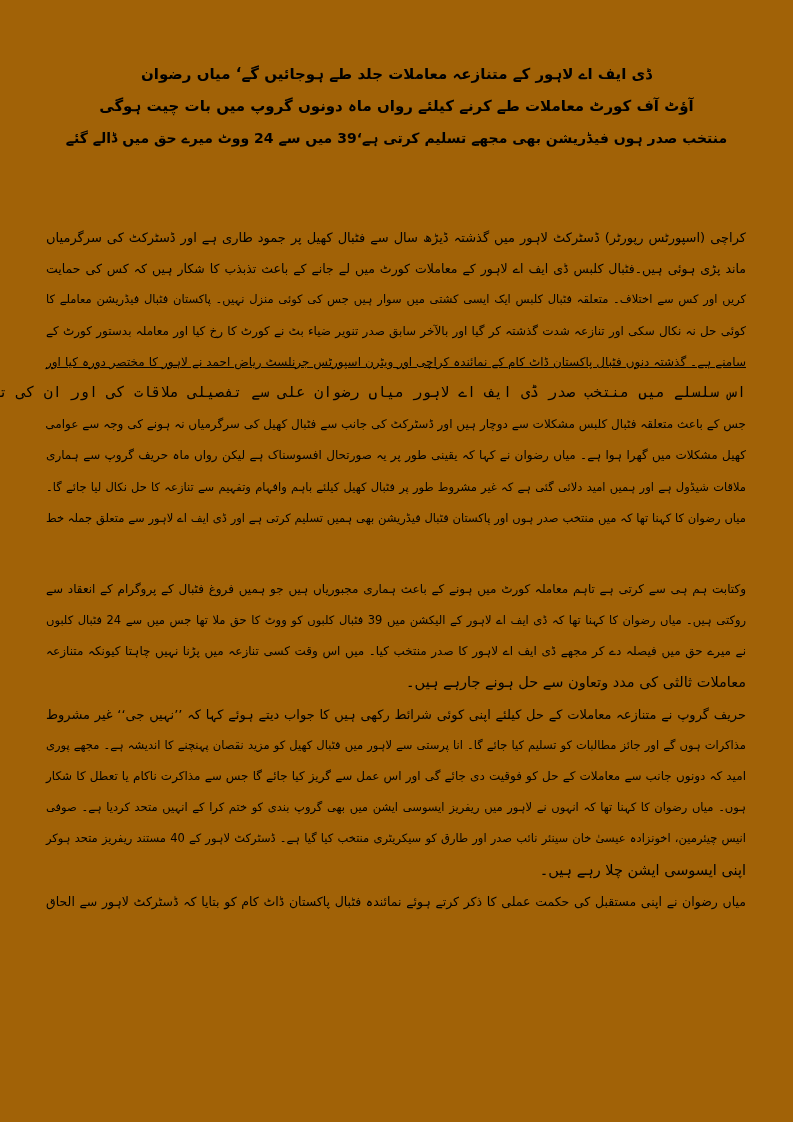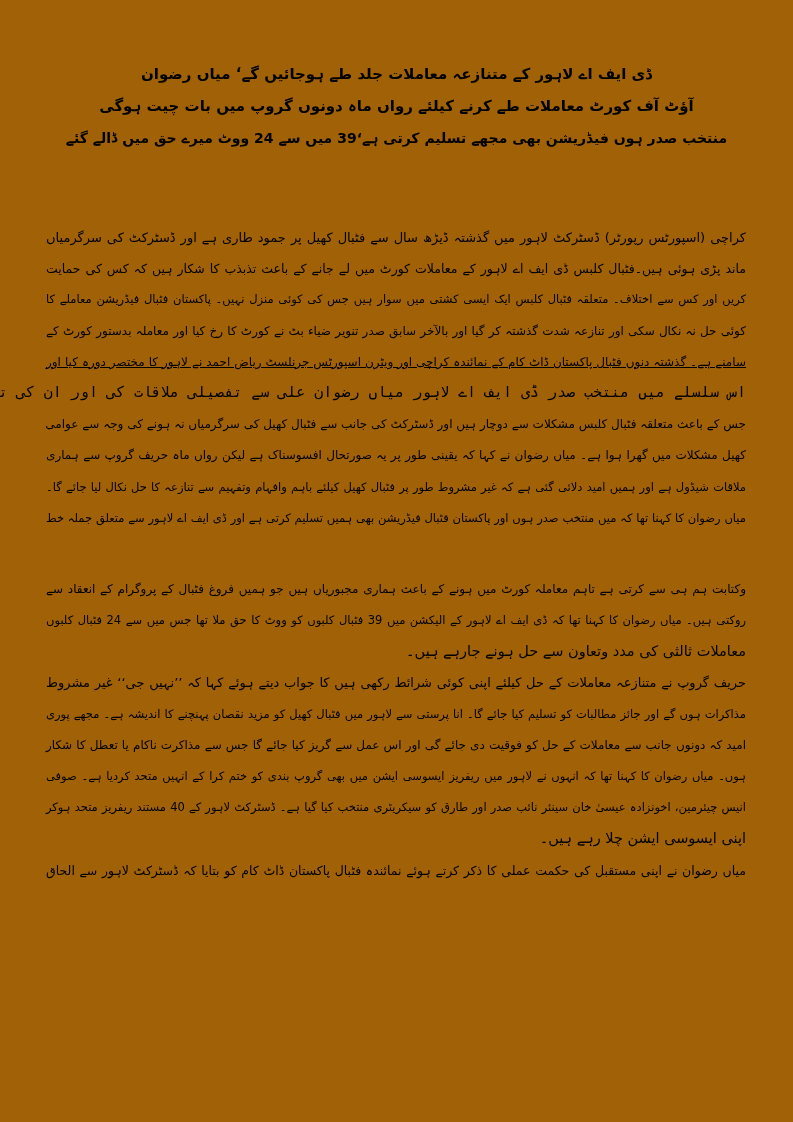--- a/index.html
+++ b/index.html
@@ -28,20 +28,21 @@
     <div class="line" style="display: block; font-size: 11.5px;">کریں اور کس سے اختلاف۔ متعلقہ فٹبال کلبس ایک ایسی کشتی میں سوار ہیں جس کی کوئی منزل نہیں۔ پاکستان فٹبال فیڈریشن معاملے کا</div>
     <div class="line" style="display: block; font-size: 12px;">کوئی حل نہ نکال سکی اور تنازعہ شدت گذشتہ کر گیا اور بالآخر سابق صدر تنویر ضیاء بٹ نے کورٹ کا رخ کیا اور معاملہ بدستور کورٹ کے</div>
     <div class="line" style="display: block; font-size: 12px; text-decoration: underline;">سامنے ہے۔ گذشتہ دنوں فٹبال پاکستان ڈاٹ کام کے نمائندہ کراچی اور ویٹرن اسپورٹس جرنلسٹ ریاض احمد نے لاہور کا مختصر دورہ کیا اور</div>
     <div class="line" style="display: block; font-size: 15px; font-family: Liberation Mono, monospace;">اس سلسلے میں منتخب صدر ڈی ایف اے لاہور میاں رضوان علی سے تفصیلی ملاقات کی اور ان کی توجہ اس حساس معاملے کی جانب مبذول کرائی</div>
     <div class="line" style="display: block; font-size: 12px;">جس کے باعث متعلقہ فٹبال کلبس مشکلات سے دوچار ہیں اور ڈسٹرکٹ کی جانب سے فٹبال کھیل کی سرگرمیاں نہ ہونے کی وجہ سے عوامی</div>
     <div class="line" style="display: block; font-size: 12px;">کھیل مشکلات میں گھرا ہوا ہے۔ میاں رضوان نے کہا کہ یقینی طور پر یہ صورتحال افسوسناک ہے لیکن رواں ماہ حریف گروپ سے ہماری</div>
     <div class="line" style="display: block; font-size: 11.5px;">ملاقات شیڈول ہے اور ہمیں امید دلائی گئی ہے کہ غیر مشروط طور پر فٹبال کھیل کیلئے باہم وافہام وتفہیم سے تنازعہ کا حل نکال لیا جائے گا۔</div>
     <div class="line" style="display: block; font-size: 11.5px;">میاں رضوان کا کہنا تھا کہ میں منتخب صدر ہوں اور پاکستان فٹبال فیڈریشن بھی ہمیں تسلیم کرتی ہے اور ڈی ایف اے لاہور سے متعلق جملہ خط</div>
     <div class="line" style="display: block; font-size: 12px; margin-top: 40px;">وکتابت ہم ہی سے کرتی ہے تاہم معاملہ کورٹ میں ہونے کے باعث ہماری مجبوریاں ہیں جو ہمیں فروغ فٹبال کے پروگرام کے انعقاد سے</div>
     <div class="line" style="display: block; font-size: 11.5px;">روکتی ہیں۔ میاں رضوان کا کہنا تھا کہ ڈی ایف اے لاہور کے الیکشن میں 39 فٹبال کلبوں کو ووٹ کا حق ملا تھا جس میں سے 24 فٹبال کلبوں</div>
+    <div class="line" style="display: block; font-size: 12px;">نے میرے حق میں فیصلہ دے کر مجھے ڈی ایف اے لاہور کا صدر منتخب کیا۔ میں اس وقت کسی تنازعہ میں پڑنا نہیں چاہتا کیونکہ متنازعہ</div>
     <div class="line last" style="display: block;">معاملات ثالثی کی مدد وتعاون سے حل ہونے جارہے ہیں۔</div>
     <div class="line" style="display: block; font-size: 13px;">حریف گروپ نے متنازعہ معاملات کے حل کیلئے اپنی کوئی شرائط رکھی ہیں کا جواب دیتے ہوئے کہا کہ ’’نہیں جی‘‘ غیر مشروط</div>
     <div class="line" style="display: block; font-size: 11.5px;">مذاکرات ہوں گے اور جائز مطالبات کو تسلیم کیا جائے گا۔ انا پرستی سے لاہور میں فٹبال کھیل کو مزید نقصان پہنچنے کا اندیشہ ہے۔ مجھے پوری</div>
     <div class="line" style="display: block; font-size: 12px;">امید کہ دونوں جانب سے معاملات کے حل کو فوقیت دی جائے گی اور اس عمل سے گریز کیا جائے گا جس سے مذاکرت ناکام یا تعطل کا شکار</div>
     <div class="line" style="display: block; font-size: 11.5px;">ہوں۔ میاں رضوان کا کہنا تھا کہ انہوں نے لاہور میں ریفریز ایسوسی ایشن میں بھی گروپ بندی کو ختم کرا کے انہیں متحد کردیا ہے۔ صوفی</div>
     <div class="line" style="display: block; font-size: 11.5px;">انیس چیئرمین، اخونزادہ عیسیٰ خان سینئر نائب صدر اور طارق کو سیکریٹری منتخب کیا گیا ہے۔ ڈسٹرکٹ لاہور کے 40 مستند ریفریز متحد ہوکر</div>
     <div class="line last" style="display: block;">اپنی ایسوسی ایشن چلا رہے ہیں۔</div>
     <div class="line" style="display: block; font-size: 12.5px;">میاں رضوان نے اپنی مستقبل کی حکمت عملی کا ذکر کرتے ہوئے نمائندہ فٹبال پاکستان ڈاٹ کام کو بتایا کہ ڈسٹرکٹ لاہور سے الحاق</div>
   </div>
 </div>

